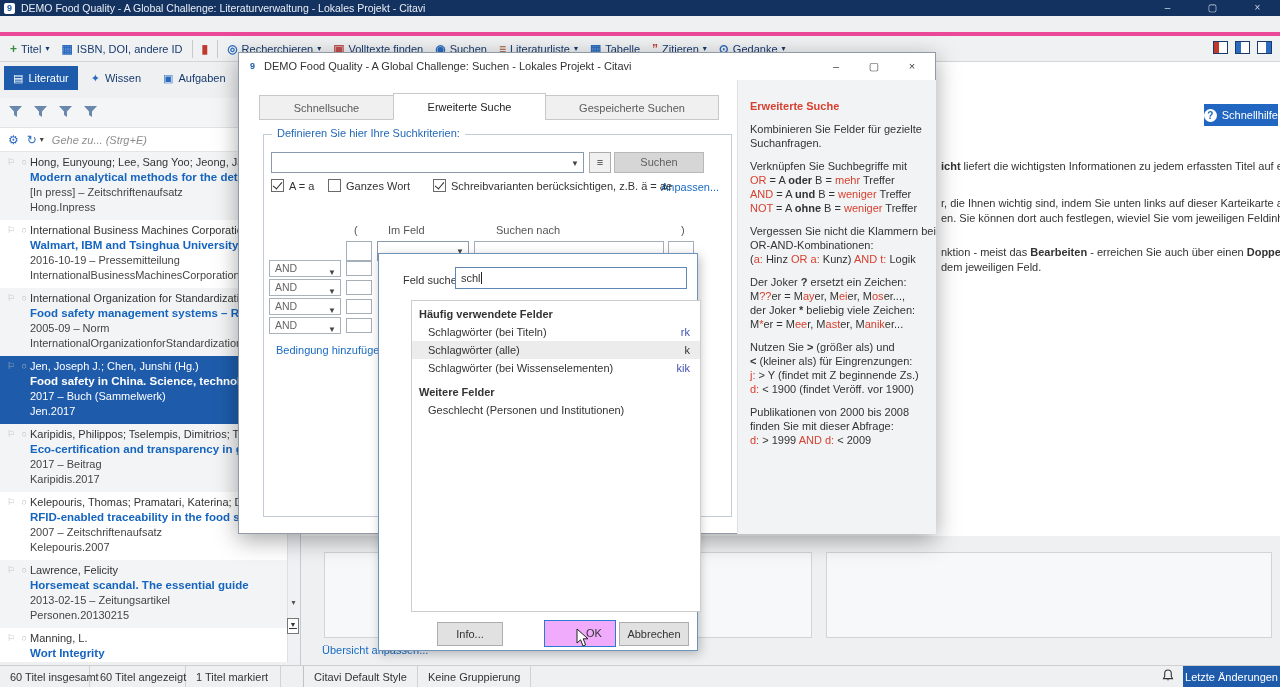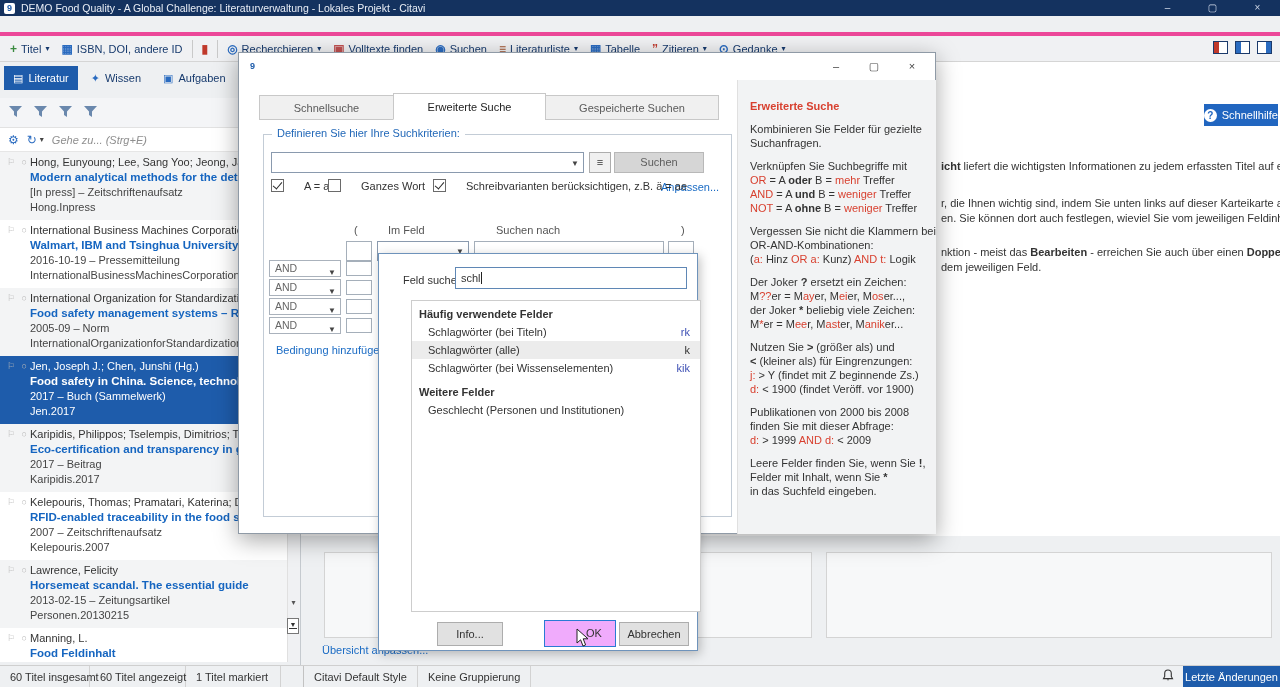--- a/index.html
+++ b/index.html
@@ -89,21 +89,21 @@
   .dtab{height:25px;line-height:25px;text-align:center;background:#f0f0f0;border:1px solid #c8c8c8;
         color:#5a5a5a;margin-right:-1px;box-sizing:border-box;}
   .dtab.active{background:#fff;border-bottom:1px solid #fff;color:#222;height:27px;margin-top:-2px;line-height:27px;}
   .groupbox{position:absolute;left:24px;top:81px;width:467px;height:381px;border:1px solid #c3ccd6;}
   .gb-legend{position:absolute;left:8px;top:-8px;background:#fff;padding:0 5px;color:#2268b8;}
   .combo{position:absolute;background:#fff;border:1px solid #8a9aae;box-sizing:border-box;}
   .combo .ca{position:absolute;right:4px;top:50%;transform:translateY(-50%);font-size:8px;color:#444;}
   .btn{position:absolute;background:#e1e1e1;border:1px solid #adadad;box-sizing:border-box;
        text-align:center;color:#333;}
   .btn.disabled{background:#d6d6d6;border-color:#b8b8b8;color:#5e5e5e;}
-  .cbrow{position:absolute;display:flex;align-items:center;gap:20px;white-space:nowrap;}
+  .cbrow{position:absolute;display:flex;align-items:center;gap:5px;white-space:nowrap;}
   .cb{width:13px;height:13px;border:1px solid #6a6a6a;background:#fff;position:relative;box-sizing:border-box;}
   .cb.checked::after{content:"";position:absolute;left:3px;top:0px;width:4px;height:8px;
        border-right:1.6px solid #2b2b2b;border-bottom:1.6px solid #2b2b2b;transform:rotate(40deg);}
   .colhdr{position:absolute;color:#555;}
   .tbox{position:absolute;background:#fff;border:1px solid #a5afba;box-sizing:border-box;}
   .and-combo{position:absolute;width:72px;height:17px;background:#fff;border:1px solid #aab2bc;box-sizing:border-box;
              color:#666;font-size:10.5px;line-height:15px;padding-left:5px;}
   .and-combo .ca{position:absolute;right:4px;top:4px;font-size:8px;color:#444;}
   .help-panel{position:absolute;left:498px;top:27px;width:199px;height:454px;background:#f2f3f4;
               border-left:1px solid #e0e0e0;box-sizing:border-box;padding:19px 12px;overflow:hidden;}
@@ -296,21 +296,21 @@
       <div class="entry alt" style="top: 408px;">
         <span class="micons">⚐ ○</span>
         <div class="l authors">Lawrence, Felicity</div>
         <div class="l etitle">Horsemeat scandal. The essential guide</div>
         <div class="l meta">2013-02-15 – Zeitungsartikel</div>
         <div class="l eid">Personen.20130215</div>
       </div>
       <div class="entry" style="top: 476px;">
         <span class="micons">⚐ ○</span>
         <div class="l authors">Manning, L.</div>
-        <div class="l etitle">Food Feldinhalt</div>
+        <div class="l etitle">Wort Integrity</div>
       </div>
     </div>
   <div class="abs list-scroll"></div>
   <div class="scr-btn" style="top:598px;">▾</div>
   <div class="scr-end" style="top:618px;"><u>▼</u></div>
   <div class="abs vdiv"></div>
 
   <div class="abs detail-pane" id="detailPane">
       <div class="frag" style="left: 640px; top: 98px;"><span style="font-weight: bold;">icht</span><span> liefert die wichtigsten Informationen zu jedem erfassten Titel auf einen</span></div>
       <div class="frag" style="left: 640px; top: 135px;"><span>r, die Ihnen wichtig sind, indem Sie unten links auf dieser Karteikarte auf</span></div>
@@ -342,20 +342,21 @@
             <path d="M4.8 10.6a1.3 1.3 0 0 0 2.4 0z" fill="#333"></path>
           </svg>
       </span>
       <span class="sb-last">Letzte Änderungen</span>
     </span>
   </div>
 
   <div class="abs dialog">
     <div class="dlg-titlebar">
       <span class="app-ico" style="margin-left:8px;">9</span>
+      <span class="dlg-title">DEMO Food Quality - A Global Challenge: Suchen - Lokales Projekt - Citavi</span>
       <span class="dlg-ctl">
         <span>–</span>
         <span>▢</span>
         <span>×</span>
       </span>
     </div>
     <div class="tabstrip" id="dlgTabs">
         <span class="dtab" style="width: 135px;">Schnellsuche</span>
         <span class="dtab active" style="width: 153px;">Erweiterte Suche</span>
         <span class="dtab" style="width: 174px;">Gespeicherte Suchen</span>
@@ -416,25 +417,20 @@
           <div class="help-para">
             <div class="hline"><span>Nutzen Sie </span><span style="font-weight: bold;">&gt;</span><span> (größer als) und</span></div>
             <div class="hline"><span style="font-weight: bold;">&lt;</span><span> (kleiner als) für Eingrenzungen:</span></div>
             <div class="hline"><span style="color: rgb(216, 64, 47);">j:</span><span> &gt; Y (findet mit Z beginnende Zs.)</span></div>
             <div class="hline"><span style="color: rgb(216, 64, 47);">d:</span><span> &lt; 1900 (findet Veröff. vor 1900)</span></div>
           </div>
           <div class="help-para">
             <div class="hline"><span>Publikationen von 2000 bis 2008</span></div>
             <div class="hline"><span>finden Sie mit dieser Abfrage:</span></div>
             <div class="hline"><span style="color: rgb(216, 64, 47);">d:</span><span> &gt; 1999 </span><span style="color: rgb(216, 64, 47);">AND</span><span> </span><span style="color: rgb(216, 64, 47);">d:</span><span> &lt; 2009</span></div>
-          </div>
-          <div class="help-para">
-            <div class="hline"><span>Leere Felder finden Sie, wenn Sie </span><span style="font-weight: bold;">!</span><span>,</span></div>
-            <div class="hline"><span>Felder mit Inhalt, wenn Sie </span><span style="font-weight: bold;">*</span></div>
-            <div class="hline"><span>in das Suchfeld eingeben.</span></div>
           </div>
         </div>
     </div>
   <span class="cbrow" style="left: 32px; top: 126px;">
         <span class="cb checked"></span>
         <span>A = a</span>
       </span>
       <span class="cbrow" style="left: 89px; top: 126px;">
         <span class="cb"></span>
         <span>Ganzes Wort</span>

